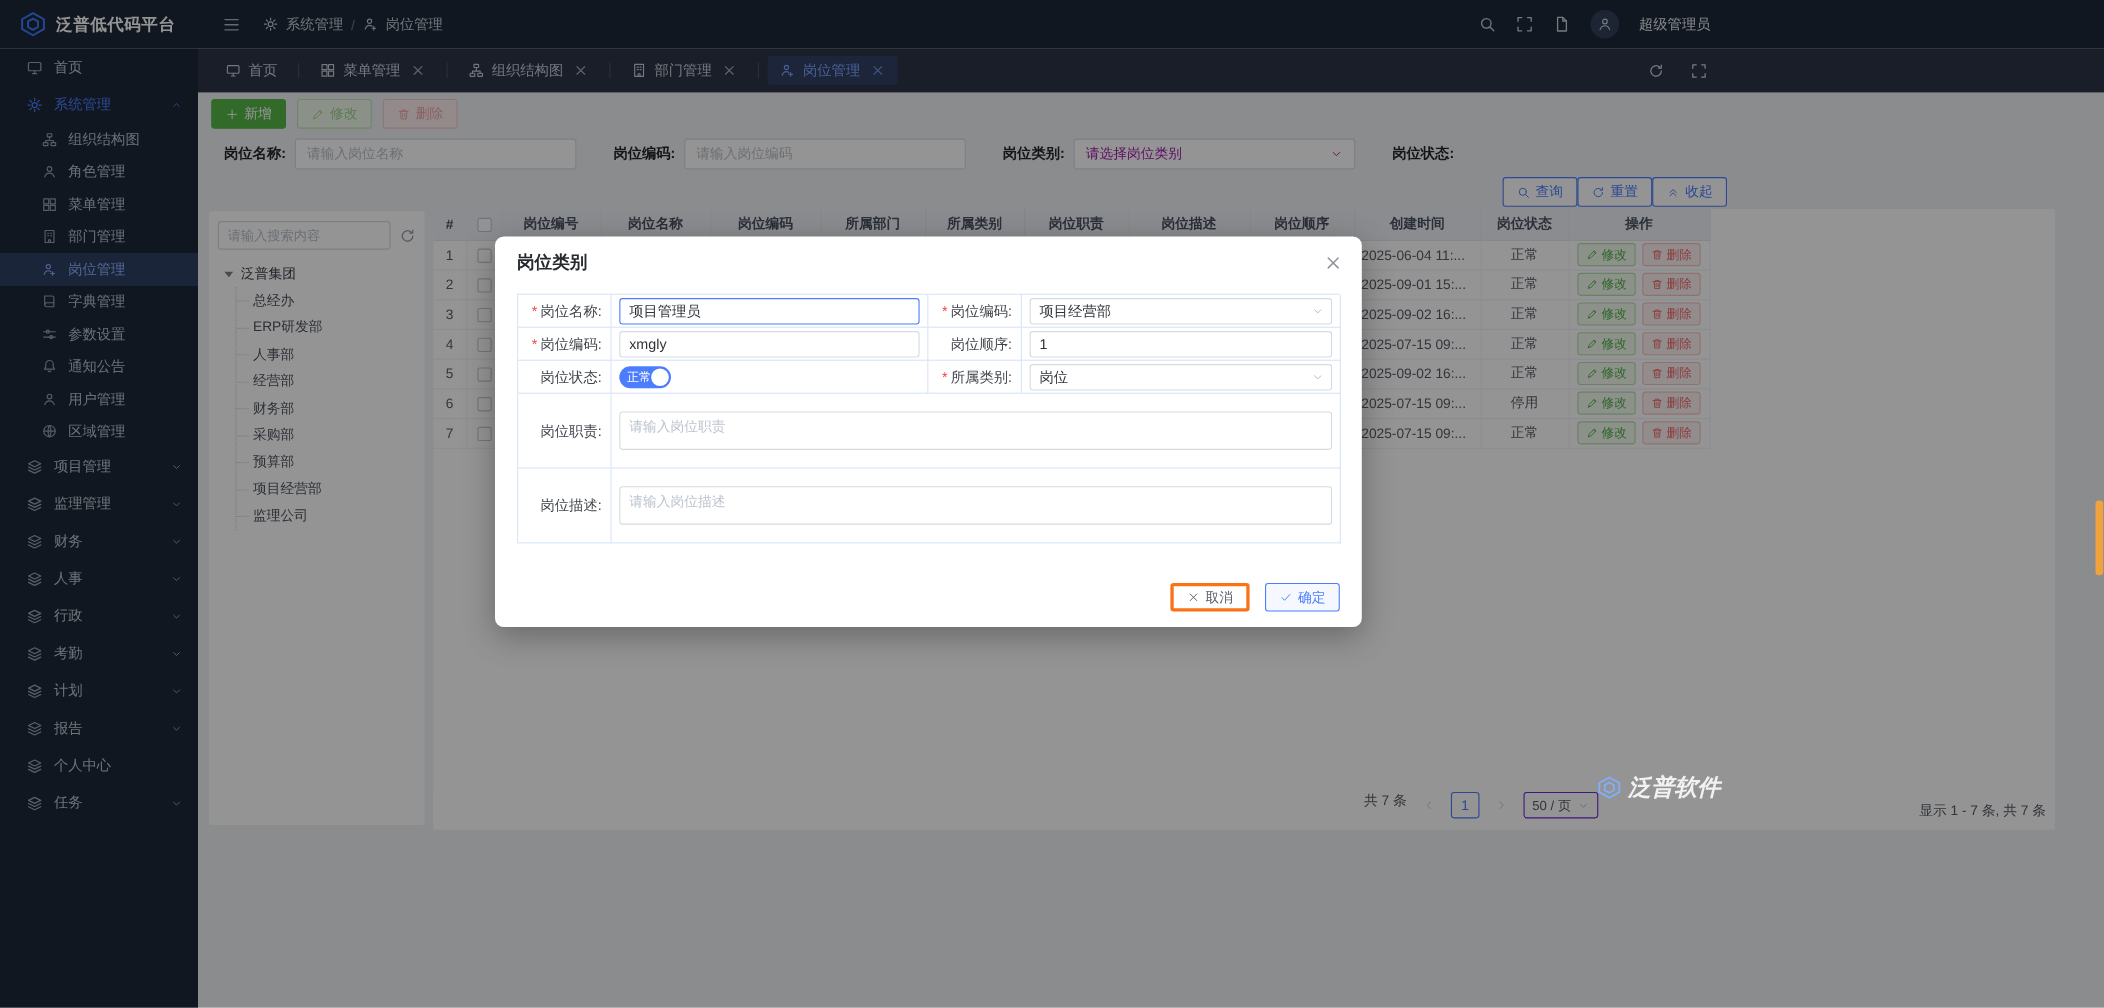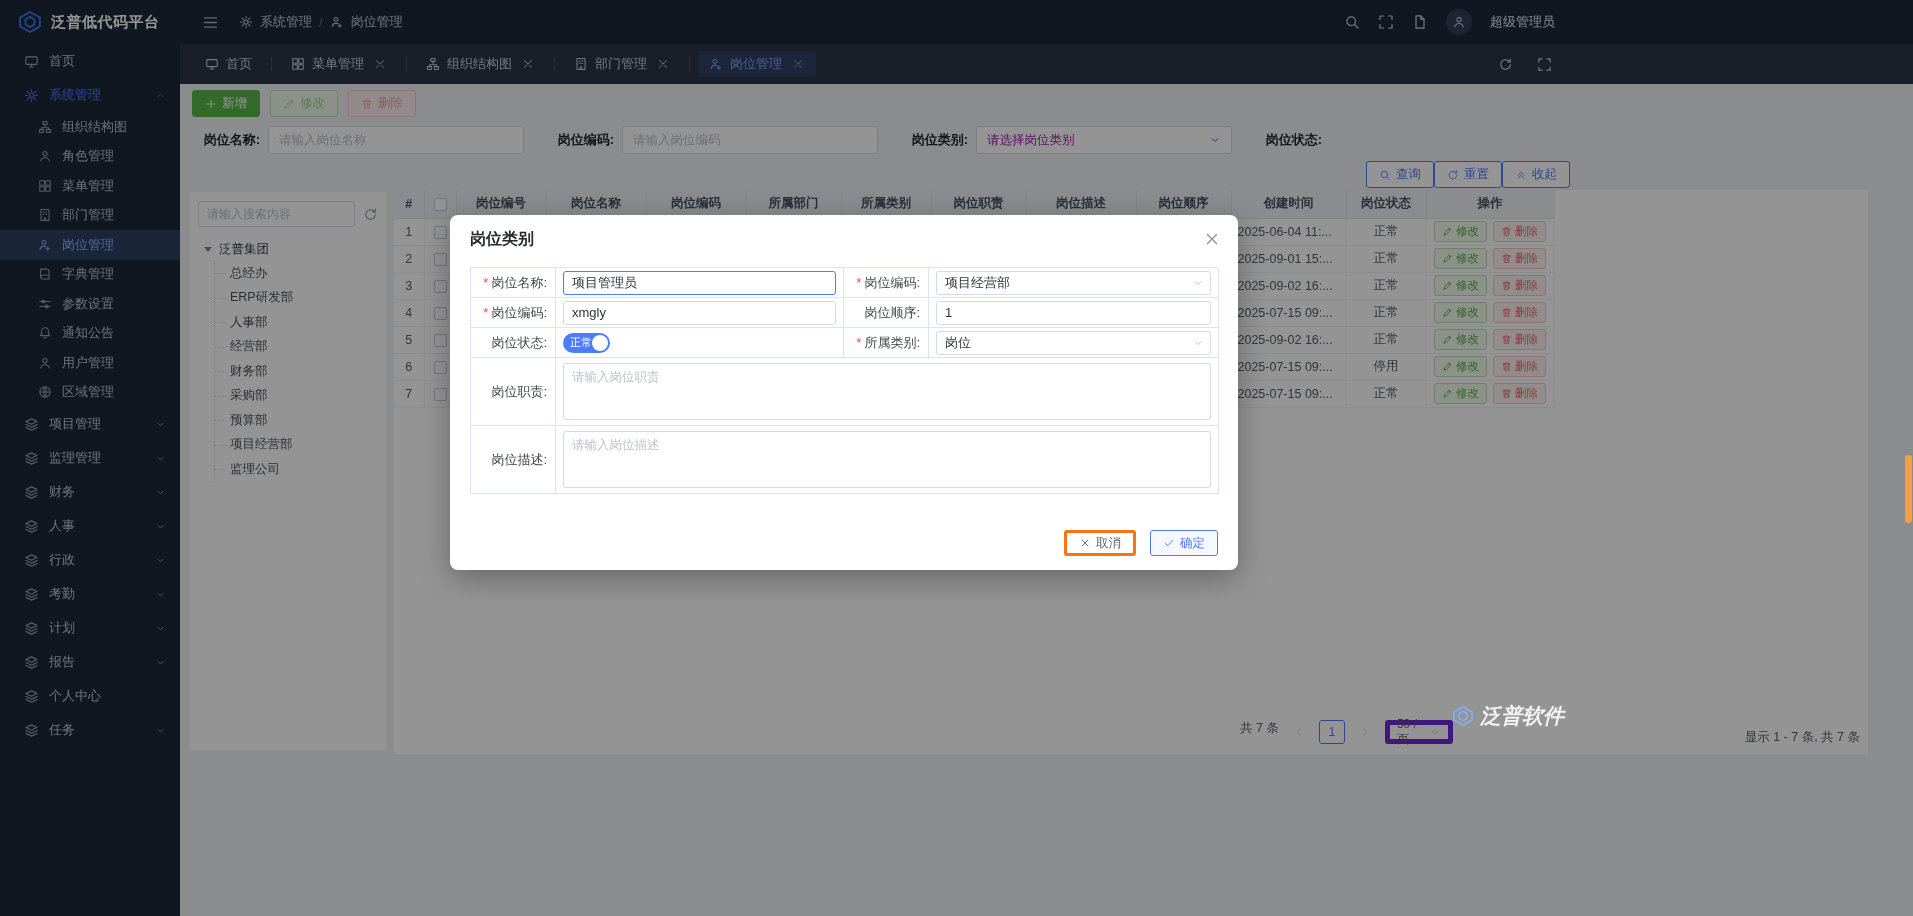--- a/index.html
+++ b/index.html
@@ -83,39 +83,39 @@
   .mini-btn{display:inline-flex;align-items:center;gap:3px;height:21px;padding:0 7px;border-radius:3px;font-size:11.5px;cursor:pointer}
   .mini-btn .icon{width:11px;height:11px}
   .mini-edit{color:#4faf46;border:1px solid #b5dfad;background:#f1faee}
   .mini-del{color:#ef6b70;border:1px solid #f6c3c5;background:#fdf1f1;margin-left:6px}
 
   .pagination{position:absolute;left:0;bottom:0;width:100%;height:34px;background:#fff;font-size:12.5px;color:#565c66}
   .pg-cluster{position:absolute;left:846px;top:0;height:34px;display:flex;align-items:flex-start;gap:9px}
   .pg-btn{width:22px;height:24px;display:flex;align-items:center;justify-content:center;color:#c2c7d0;cursor:pointer}
   .pg-btn .icon{width:12px;height:12px}
   .pg-num{width:26px;height:24px;display:flex;align-items:center;justify-content:center;border:1px solid #4d7dff;color:#4d7dff;border-radius:3px;background:#fff;cursor:pointer}
-  .pg-size{width:68px;height:24px;border:5px solid #6d28d9;border-radius:3px;display:flex;align-items:center;justify-content:space-between;padding:0 7px;background:#fff;color:#565c66;font-size:12px;cursor:pointer}
+  .pg-size{width:68px;height:24px;border:1px solid #6d28d9;border-radius:3px;display:flex;align-items:center;justify-content:space-between;padding:0 7px;background:#fff;color:#565c66;font-size:12px;cursor:pointer}
   .pg-size .icon{width:11px;height:11px;color:#aab1bc}
   .pg-range{position:absolute;right:8px;top:0;height:34px;display:flex;align-items:center}
 
   
   .overlay{position:absolute;top:0;left:0;width:1913px;height:916px;background:rgba(0,0,0,.42);z-index:50}
   .modal{position:absolute;left:450px;top:215px;width:788px;height:355px;background:#fff;border-radius:8px;z-index:60;box-shadow:0 8px 30px rgba(0,0,0,.3)}
   .modal-header{height:48px;display:flex;align-items:center;padding:0 20px;font-size:16px;font-weight:bold;color:#26292e}
   .modal-close{position:absolute;top:15px;right:17px;width:18px;height:18px;color:#8e939b;cursor:pointer}
   .form-grid{margin:4px 20px 0;display:grid;grid-template-columns:85px 288px 85px 290px;grid-template-rows:30px 30px 30px 68px 68px;border-top:1px solid #d8e5f8;border-left:1px solid #d8e5f8}
   .fg-label{display:flex;align-items:center;justify-content:flex-end;padding-right:8px;font-size:13px;color:#41454c;border-right:1px solid #d8e5f8;border-bottom:1px solid #d8e5f8;white-space:nowrap}
   .fg-label.req::before{content:"*";color:#f34b4b;margin-right:3px}
   .fg-field{display:flex;align-items:center;padding:0 7px;border-right:1px solid #d8e5f8;border-bottom:1px solid #d8e5f8}
   .fg-span{grid-column:2/5}
   .mi{flex:1;min-width:0;height:24px;border:1px solid #d6dae2;border-radius:3px;padding:0 8px;font-size:13px;color:#2f3338}
   .mi.focus{border-color:#4d7dff}
   .msel{flex:1;height:24px;border:1px solid #d6dae2;border-radius:3px;padding:0 6px 0 8px;font-size:13px;color:#2f3338;display:flex;align-items:center;justify-content:space-between;cursor:pointer}
   .msel .icon{width:12px;height:12px;color:#b3bac4}
-  .mta{flex:1;align-self:stretch;margin:5px 0;border:1px solid #d6dae2;border-radius:3px;padding:5px 8px;font-size:12.5px;resize:none;font-family:inherit;color:#0f172a}
+  .mta{flex:1;align-self:stretch;margin:16px 0;border:1px solid #d6dae2;border-radius:3px;padding:5px 8px;font-size:12.5px;resize:none;font-family:inherit;color:#0f172a}
   .mta::placeholder,.mi::placeholder{color:#bcc3cd}
   .toggle{position:relative;width:47px;height:20px;border-radius:10px;background:#4d7dff;color:#fff;font-size:11px;display:flex;align-items:center;padding-left:7px;cursor:pointer}
   .toggle .knob{position:absolute;right:2px;top:2px;width:16px;height:16px;border-radius:50%;background:#fff}
   .modal-footer{position:absolute;right:20px;bottom:14px;display:flex;gap:14px}
   .mbtn{height:26px;display:inline-flex;align-items:center;gap:5px;padding:0 12px;border-radius:3px;font-size:12.5px;cursor:pointer}
   .mbtn .icon{width:12px;height:12px}
   .mbtn-cancel{background:#fff;border:3px solid #f97316;color:#5a5f68}
   .mbtn-ok{background:#f5f9ff;border:1px solid #4d7dff;color:#4d7dff}
 
   .watermark{position:absolute;left:1452px;top:702px;z-index:70;display:flex;align-items:center;gap:6px;color:rgba(255,255,255,.88);font-size:21px;font-weight:bold;font-style:italic}

